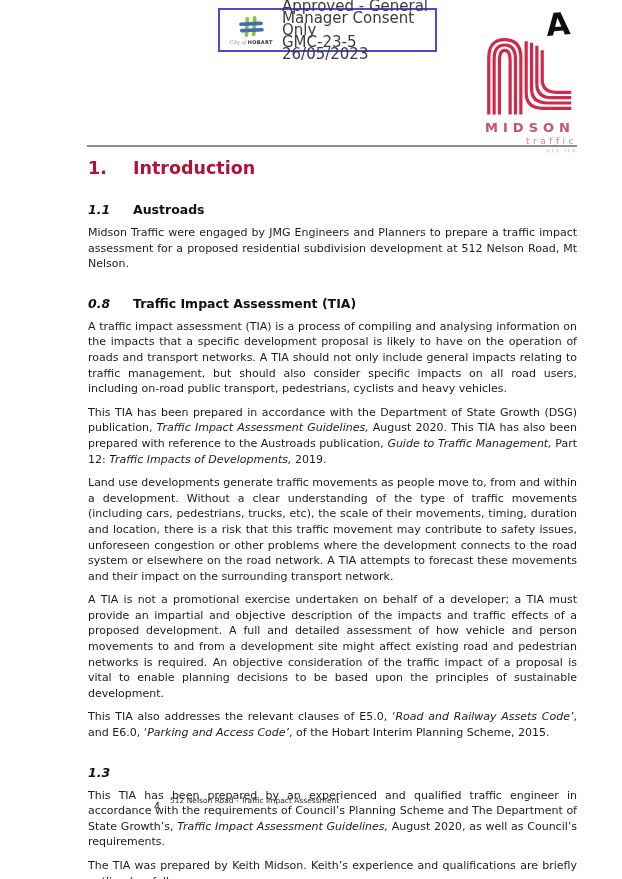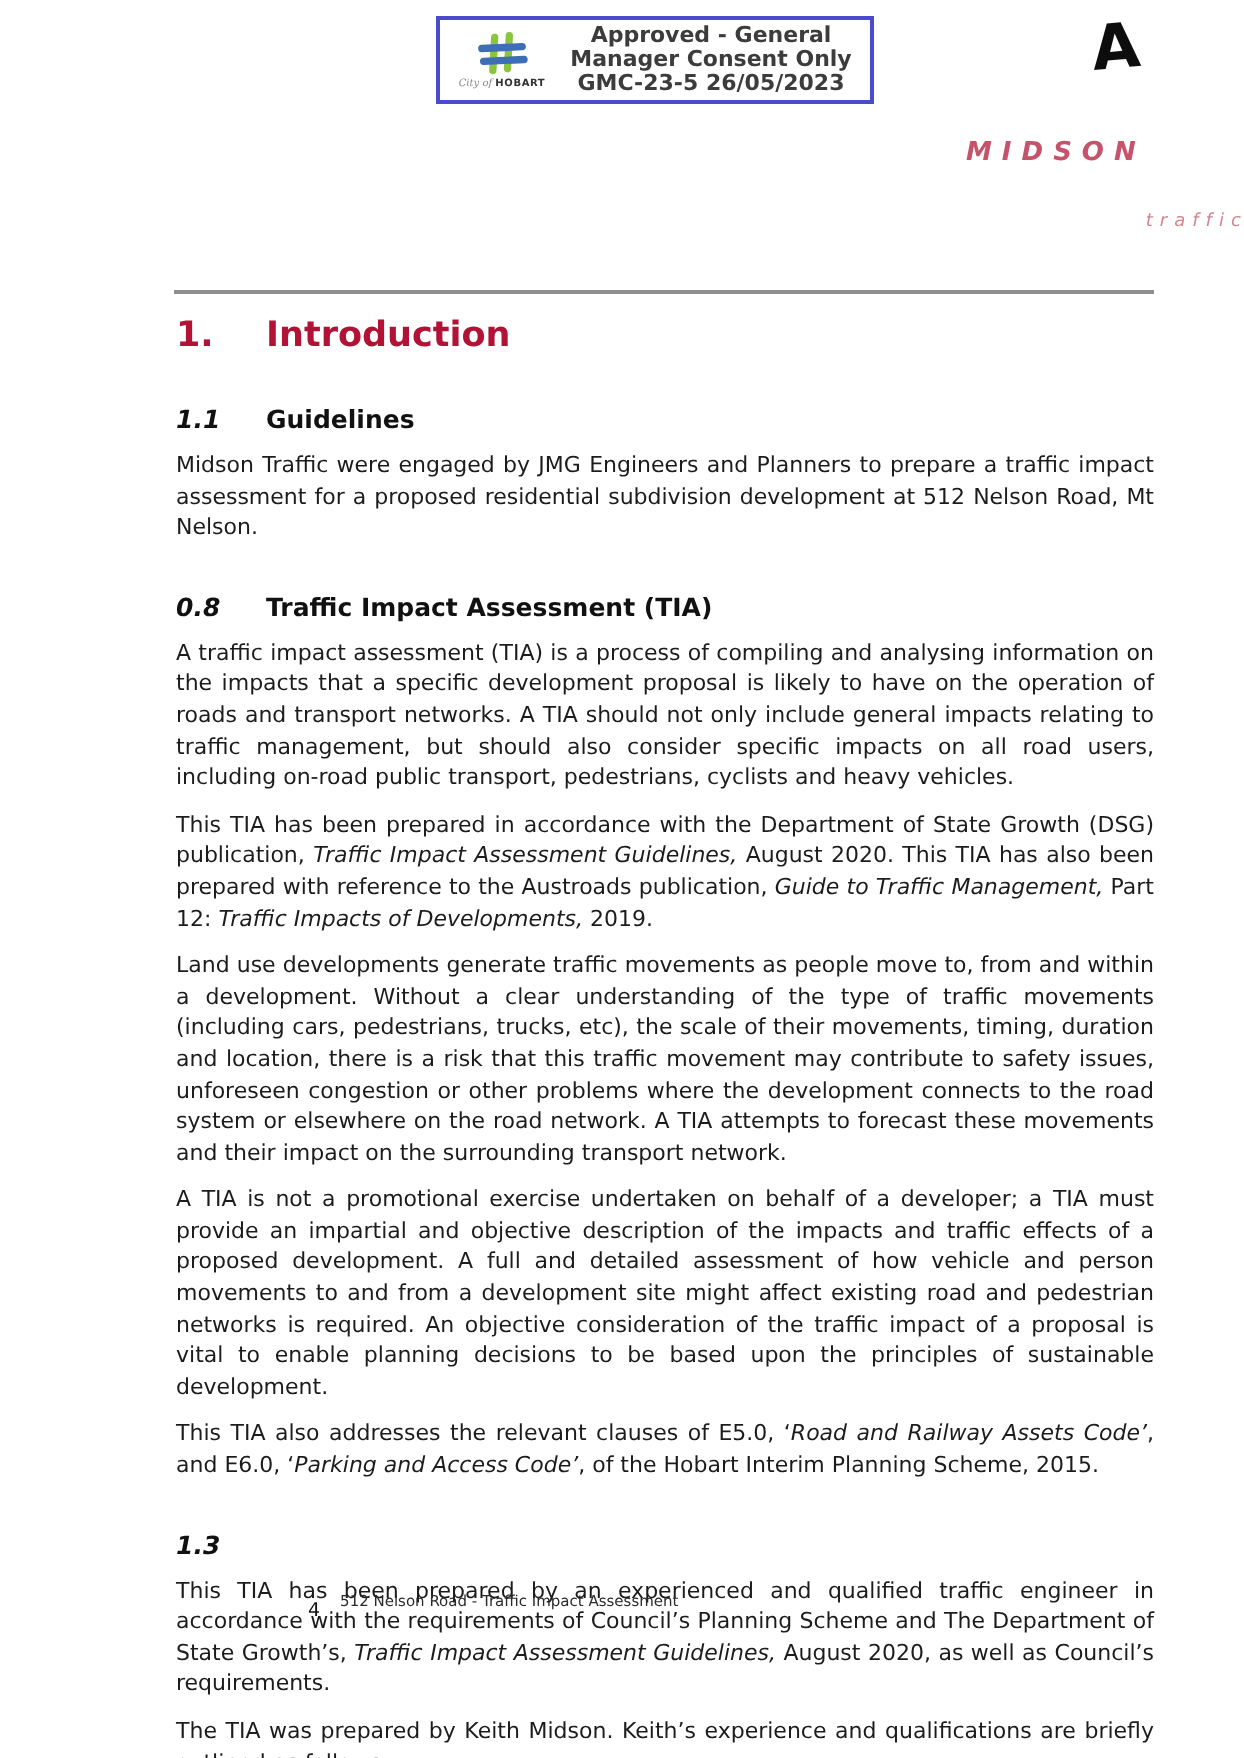--- a/index.html
+++ b/index.html
@@ -26,29 +26,29 @@
     position:absolute;left:218px;top:8px;width:219px;height:44px;
     border:2px solid var(--stamp-border);
     box-sizing:border-box;
     display:flex;align-items:center;
     background:#fff;
   }
   .stamp-logo{width:62px;display:flex;flex-direction:column;align-items:center;justify-content:center;}
   .stamp-logo .cityof{font-size:5px;color:#444;white-space:nowrap;margin-top:1px;}
   .stamp-logo .cityof .co{font-style:italic;color:#8a8a8a;font-family:"DejaVu Serif",serif;}
   .stamp-logo .cityof .hb{font-weight:bold;color:#333;letter-spacing:.3px;}
-  .stamp-text{flex:1;text-align:center;font-size:11px;line-height:12px;color:#3c3c3c;padding-right:6px;font-weight:bold;}
+  .stamp-text{flex:1;font-size:15px;line-height:12px;color:#3c3c3c;padding-right:6px;}
   .annotation-a{
     position:absolute;left:546px;top:6px;
     font-size:31px;font-weight:bold;color:#0d0d0d;
     transform:rotate(-5deg);
   }
   .midson{
     position:absolute;right:45px;top:32px;width:94px;
-    display:flex;flex-direction:row;align-items:center;font-style:italic;
+    display:flex;flex-direction:column;align-items:center;
   }
   .midson svg{display:block;}
   .midson .brand{
     margin-top:4px;font-size:13px;font-weight:bold;letter-spacing:5px;
     color:#c4536b;white-space:nowrap;
   }
   .midson .tagline{
     align-self:flex-end;font-size:9px;letter-spacing:3.5px;color:#d4848f;margin-top:1px;
   }
   .midson .suffix{
@@ -134,21 +134,21 @@
   <div class="header-rule"></div>
 
   <div class="content">
     <div class="h1">
       <span class="num">1.</span>
       <span>Introduction</span>
     </div>
     <div>
         <div class="h2">
           <span class="num">1.1</span>
-          <span>Guidelines</span>
+          <span>Austroads</span>
         </div>
         <div class="para"><span>Midson Traffic were engaged by JMG Engineers and Planners to prepare a traffic impact assessment for a proposed residential subdivision development at 512 Nelson Road, Mt Nelson.</span></div>
         <div class="h2">
           <span class="num">0.8</span>
           <span>Traffic Impact Assessment (TIA)</span>
         </div>
         <div class="para"><span>A traffic impact assessment (TIA) is a process of compiling and analysing information on the impacts that a specific development proposal is likely to have on the operation of roads and transport networks.  A TIA should not only include general impacts relating to traffic management, but should also consider specific impacts on all road users, including on-road public transport, pedestrians, cyclists and heavy vehicles.</span></div>
         <div class="para"><span>This TIA has been prepared in accordance with the Department of State Growth (DSG) publication, </span><span class="it">Traffic Impact Assessment Guidelines,</span><span> August 2020.  This TIA has also been prepared with reference to the Austroads publication, </span><span class="it">Guide to Traffic Management,</span><span> Part 12: </span><span class="it">Traffic Impacts of Developments,</span><span> 2019.</span></div>
         <div class="para"><span>Land use developments generate traffic movements as people move to, from and within a development. Without a clear understanding of the type of traffic movements (including cars, pedestrians, trucks, etc), the scale of their movements, timing, duration and location, there is a risk that this traffic movement may contribute to safety issues, unforeseen congestion or other problems where the development connects to the road system or elsewhere on the road network.  A TIA attempts to forecast these movements and their impact on the surrounding transport network.</span></div>
         <div class="para"><span>A TIA is not a promotional exercise undertaken on behalf of a developer; a TIA must provide an impartial and objective description of the impacts and traffic effects of a proposed development.  A full and detailed assessment of how vehicle and person movements to and from a development site might affect existing road and pedestrian networks is required.  An objective consideration of the traffic impact of a proposal is vital to enable planning decisions to be based upon the principles of sustainable development.</span></div>

